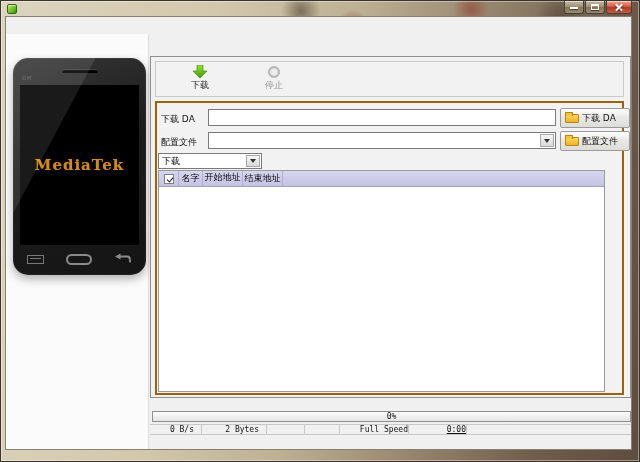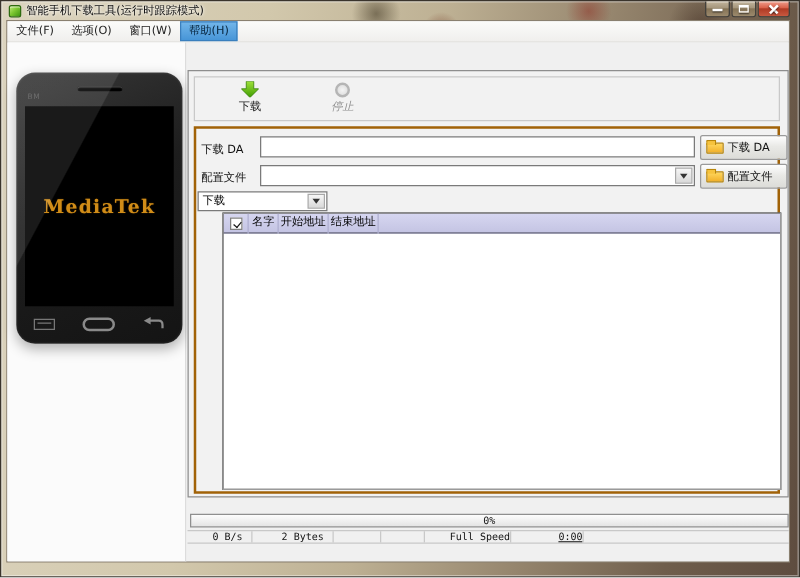--- a/index.html
+++ b/index.html
@@ -121,21 +121,21 @@
     border: 1px solid #8e8e8e; background: #f2f2f2; z-index: 2;
   }
 
   
   .toolbar-box { position: absolute; left: 4px; top: 4px; right: 6px; height: 36px; border: 1px solid #c9c9c9; }
   .tool-btn { position: absolute; top: 3px; width: 40px; text-align: center; }
   .tool-btn .lbl { font-size: 9px; margin-top: 1px; }
   .tb-download { left: 24px; }
   .tb-stop { left: 98px; }
   .tb-download .lbl { color: #222; }
-  .tb-stop .lbl { color: #8f8f8f; font-style: italic; }
+  .tb-stop .lbl { color: #8f8f8f; }
   .dl-icon { display: block; margin: 0 auto; }
   .stop-icon {
     width: 12px; height: 12px; border-radius: 50%; margin: 1px auto 0;
     border: 2px solid #b5b5b5; background: radial-gradient(#f4f4f4,#dadada);
   }
 
   
   .form-box { position: absolute; left: 4px; top: 44px; right: 6px; bottom: 2px; border: 2px solid #a16207; }
   .flabel { position: absolute; font-size: 9px; color: #111; white-space: nowrap; }
   .lab-da { left: 4px; top: 10px; }
@@ -168,21 +168,21 @@
   .btn-scatter { top: 28px; }
   .folder { width: 14px; height: 9px; position: relative; flex: none;
     background: linear-gradient(#ffd75e,#f1b02a); border: 1px solid #b8860b; border-radius: 1px; }
   .folder::before {
     content: ""; position: absolute; top: -3px; left: -1px; width: 6px; height: 3px;
     background: #f6c33e; border: 1px solid #b8860b; border-bottom: none; border-radius: 1px 1px 0 0;
   }
 
   
   .grid { position: absolute; left: 1px; top: 67px; width: 447px; bottom: 1px;
-    border: 1px solid #9a9a9a; background: #000000; margin-left: 20px; }
+    border: 1px solid #9a9a9a; background: #f97316; }
   .grid-header {
     height: 16px; display: flex; align-items: center; font-size: 9px; color: #000;
     background: linear-gradient(#d6d6f0,#c4c4e3); border-bottom: 1px solid #9f9fc0;
   }
   .gh { border-right: 1px solid #aeaed0; text-align: center; line-height: 15px; height: 16px; flex: none; }
   .gh-check { width: 20px; display: flex; align-items: center; justify-content: center; }
   .gh-name { width: 24px; }
   .gh-start { width: 40px; font-family: Liberation Mono, monospace; }
   .gh-end { width: 40px; }
   .gh-loc { flex: 1; border-right: none; }
@@ -211,42 +211,35 @@
   .sb0 { width: 52px; } .sb1 { width: 65px; } .sb2 { width: 38px; } .sb3 { width: 35px; }
   .sb4 { width: 69px; } .sb5 { width: 58px; text-decoration: underline; } .sb6 { flex: 1; border-right: none; }
 </style>
 </head>
 <body>
 
 <div class="win">
 
   <div class="titlebar">
     <div class="app-icon"></div>
-    <div class="title-text">智能手机下载工具(运行时跟踪模式)</div>
     <div class="winbtns">
       <div class="wbtn">
           <span class="glyph-min"></span>
         </div>
       <div class="wbtn">
           <span class="glyph-max"></span>
         </div>
       <div class="wbtn close">
           <span class="glyph-x"></span>
         </div>
     </div>
   </div>
 
   <div class="inner">
 
-    <div class="menubar">
-      <div class="menu-item">文件(F)</div>
-      <div class="menu-item">选项(O)</div>
-      <div class="menu-item">窗口(W)</div>
-      <div class="menu-item hl">帮助(H)</div>
-    </div>
 
     <div class="client">
 
       <div class="left-panel">
         <div class="phone">
           <div class="speaker"></div>
           <div class="bezel-bm">BM</div>
           <div class="screen">
             <span class="brand">MediaTek</span>
           </div>

